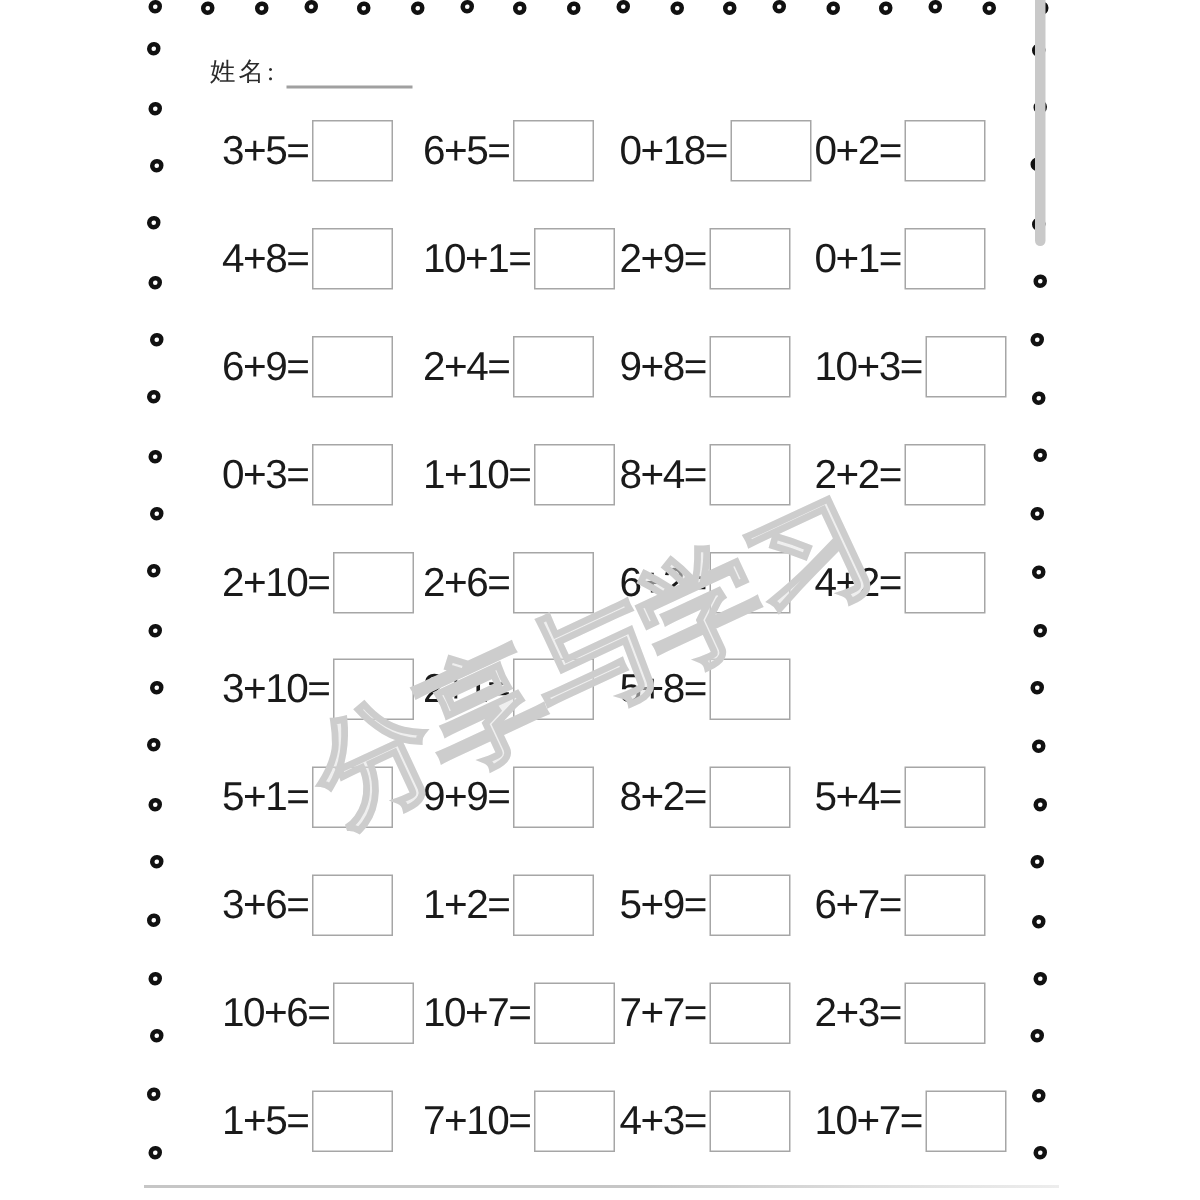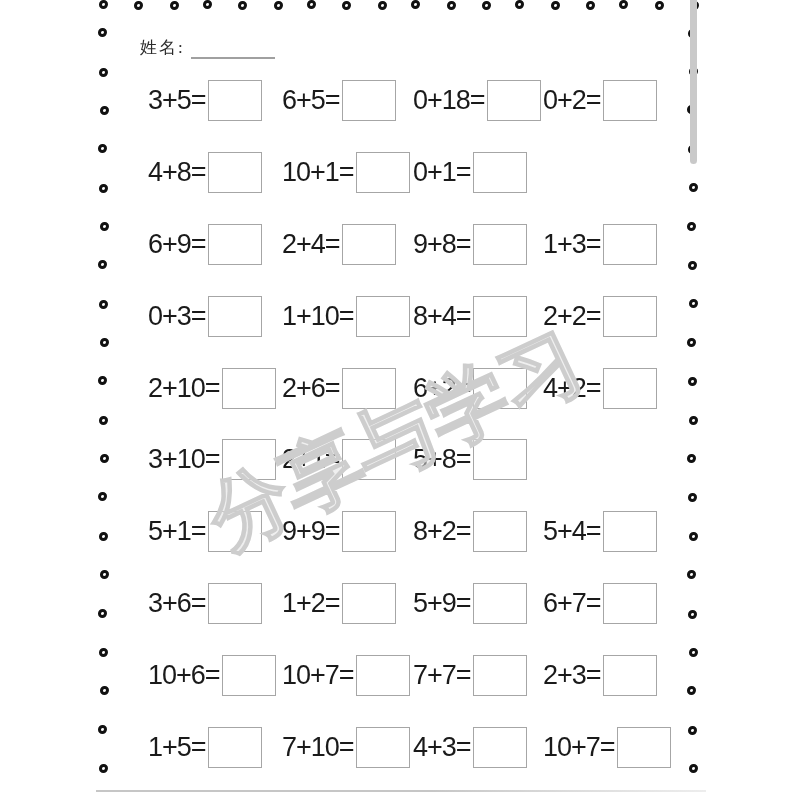--- a/index.html
+++ b/index.html
@@ -150,39 +150,43 @@
   <div class="prow">
     <div class="problem">
         <span class="expr">4+8=</span>
         <span class="answer-box"></span>
       </div>
     <div class="problem">
         <span class="expr">10+1=</span>
         <span class="answer-box"></span>
       </div>
     <div class="problem">
+        <span class="expr">2+9=</span>
+        <span class="answer-box"></span>
+      </div>
+    <div class="problem">
         <span class="expr">0+1=</span>
         <span class="answer-box"></span>
       </div>
   </div>
   <div class="prow">
     <div class="problem">
         <span class="expr">6+9=</span>
         <span class="answer-box"></span>
       </div>
     <div class="problem">
         <span class="expr">2+4=</span>
         <span class="answer-box"></span>
       </div>
     <div class="problem">
         <span class="expr">9+8=</span>
         <span class="answer-box"></span>
       </div>
     <div class="problem">
-        <span class="expr">1+3=</span>
+        <span class="expr">10+3=</span>
         <span class="answer-box"></span>
       </div>
   </div>
   <div class="prow">
     <div class="problem">
         <span class="expr">0+3=</span>
         <span class="answer-box"></span>
       </div>
     <div class="problem">
         <span class="expr">1+10=</span>

